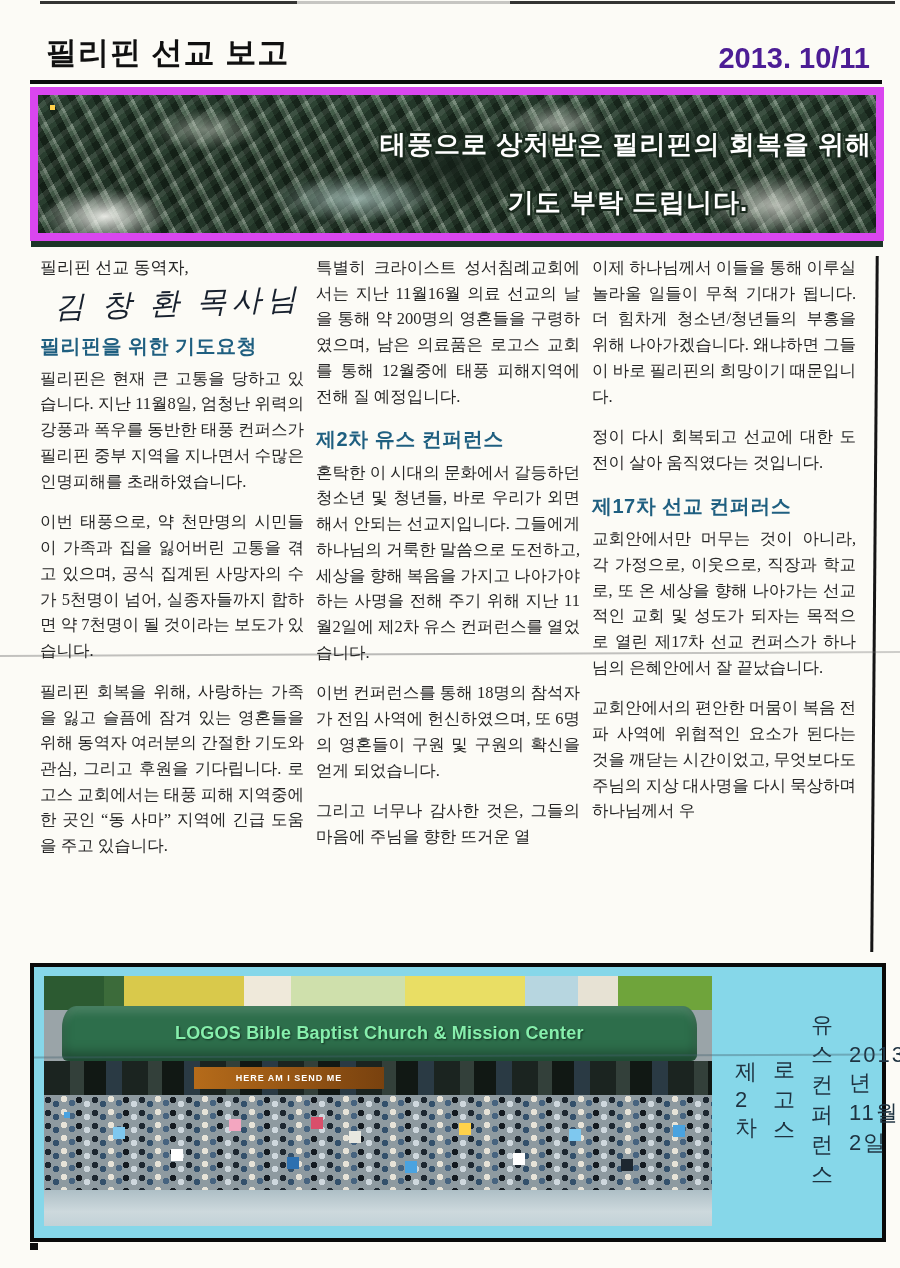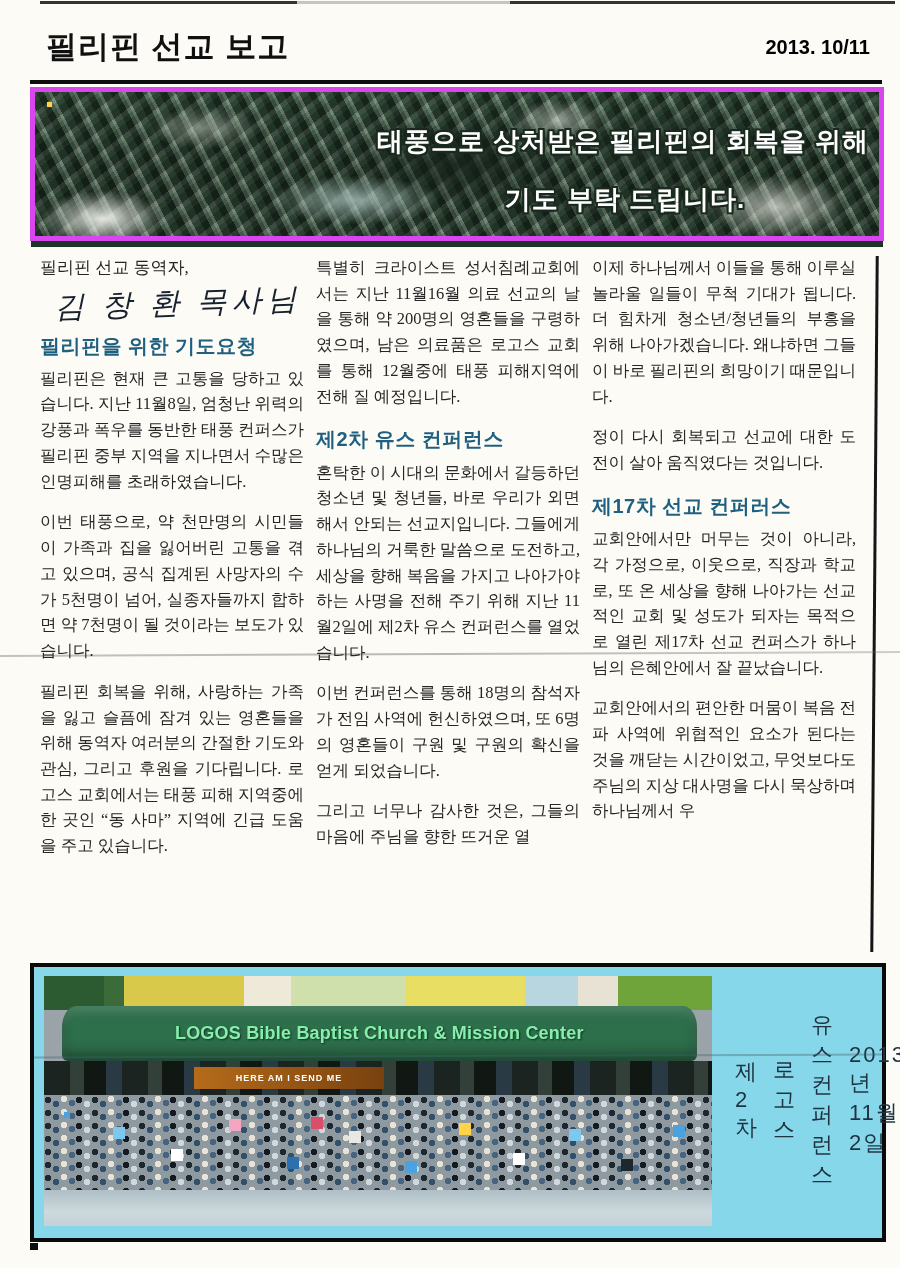--- a/index.html
+++ b/index.html
@@ -14,30 +14,30 @@
     background:linear-gradient(90deg,#111 0 30%,rgba(0,0,0,.25) 30% 55%,#111 55% 100%);
     opacity:.85; }
   .scan-right-edge { position:absolute; top:256px; left:873px; width:3px; height:696px;
     background:#151515; transform:rotate(.45deg); }
   .fold-line { position:absolute; top:653px; left:0; width:900px; height:2px;
     background:linear-gradient(90deg,rgba(100,100,100,.38),rgba(130,130,130,.55),rgba(100,100,100,.3));
     transform:rotate(-.25deg); }
   .corner-mark { position:absolute; left:30px; top:1243px; width:8px; height:7px; background:#0d0d0d; }
 
   
-  .header { position:absolute; top:24px; left:30px; width:850px; height:50px;text-decoration:underline; }
+  .header { position:absolute; top:30px; left:30px; width:850px; height:50px;text-decoration:underline; }
   .header .title { position:absolute; left:16px; top:2px; font-family:"Liberation Sans","DejaVu Sans",sans-serif;
     font-weight:bold; font-size:31px; letter-spacing:1px; color:#101010; }
   .header .date { position:absolute; right:10px; top:12px; font-family:"Liberation Sans","DejaVu Sans",sans-serif;
-    font-weight:bold; font-size:20px; color:#000000;margin-left:9px; }
+    font-weight:bold; font-size:29px; color:#4c1d95;margin-left:9px; }
   .header-rule { position:absolute; top:80px; left:30px; width:852px; height:4px; background:#0c0c0c; }
 
   
   .hero { position:absolute; top:87px; left:30px; width:854px; height:154px;
-    border:5px solid #d946ef; background:#28402f; overflow:hidden;
+    border:8px solid #d946ef; background:#28402f; overflow:hidden;
     box-shadow:0 7px 0 -1px #1c3527; }
   .hero-texture { position:absolute; inset:0;
     background:
       radial-gradient(ellipse 90px 40px at 8% 88%, rgba(250,250,245,.9), transparent 70%),
       radial-gradient(ellipse 120px 35px at 38% 75%, rgba(180,205,200,.75), transparent 70%),
       radial-gradient(ellipse 70px 30px at 62% 20%, rgba(225,228,220,.55), transparent 70%),
       radial-gradient(ellipse 100px 45px at 88% 80%, rgba(235,235,228,.7), transparent 70%),
       radial-gradient(ellipse 80px 30px at 20% 25%, rgba(205,212,200,.5), transparent 70%),
       radial-gradient(ellipse 140px 60px at 50% 50%, rgba(20,32,24,.8), transparent 75%),
       radial-gradient(ellipse 120px 50px at 75% 35%, rgba(28,44,34,.85), transparent 75%),

